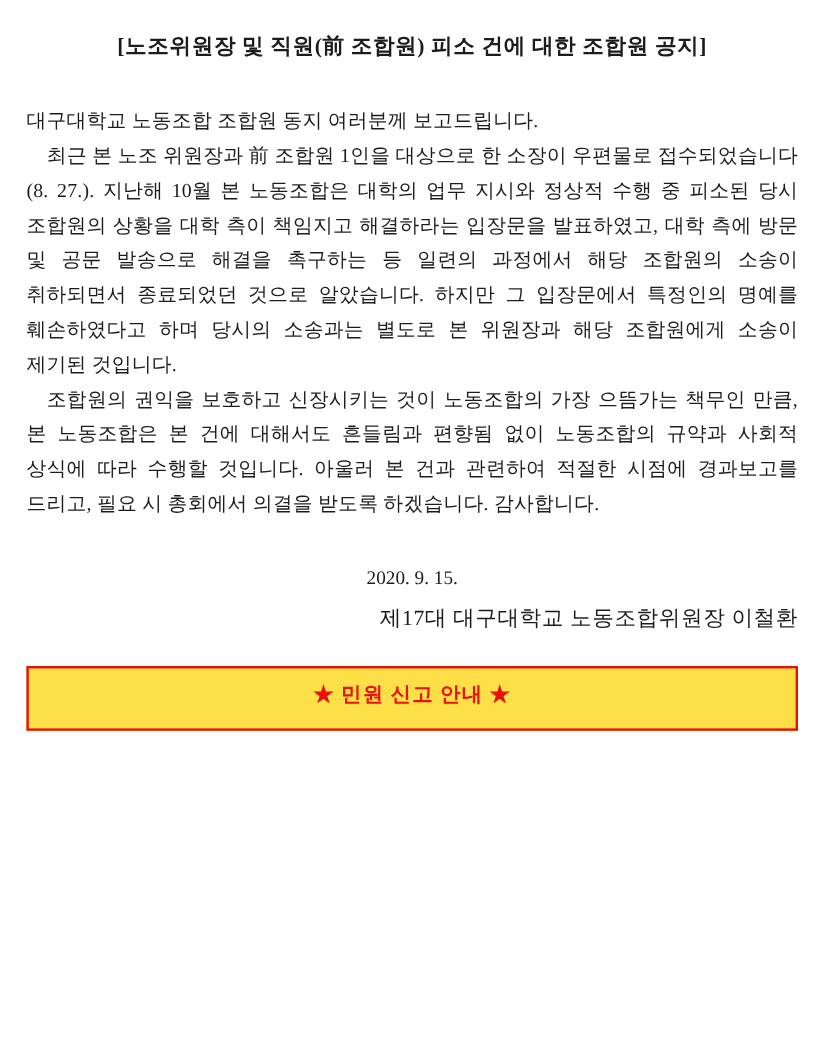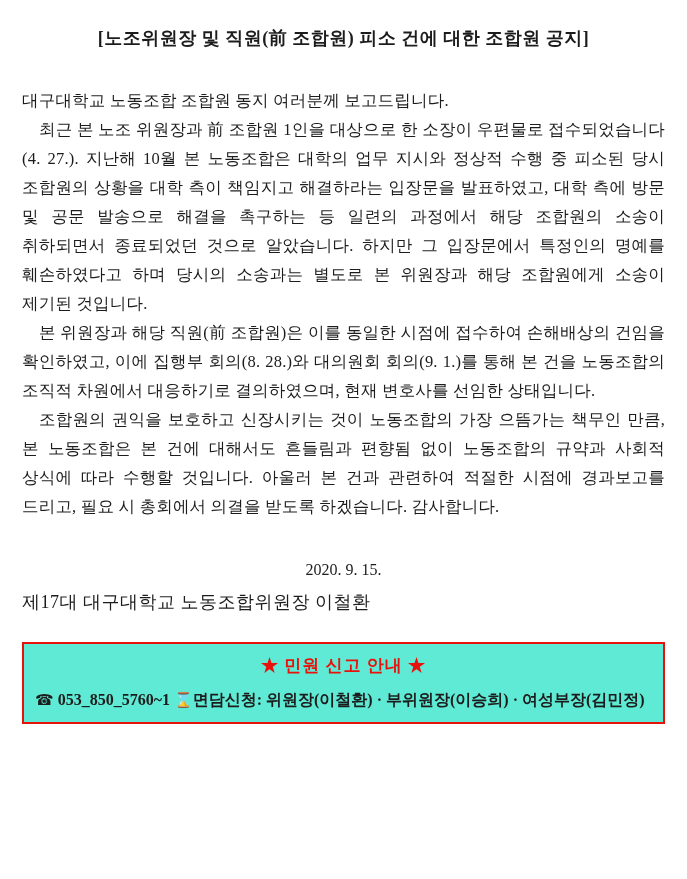--- a/index.html
+++ b/index.html
@@ -36,30 +36,30 @@
     word-break: keep-all;
     letter-spacing: 0.2px;
   }
   .para.indent { text-indent: 17px; }
   .doc-date {
     text-align: center;
     font-size: 16px;
     margin-top: 40px;
   }
   .doc-signature {
-    text-align: left;
+    text-align: right;
     font-size: 18px;
     margin-top: 11px;
     letter-spacing: 0.5px;
   }
   .notice-box {
     margin-top: 28px;
     border: 2px solid var(--red);
     padding: 7px 11px 8px 11px;
-    background: #5eead4;
+    background: #fde047;
   }
   .notice-title {
     color: var(--red);
     font-weight: bold;
     font-size: 17px;
     text-align: center;
     margin: 3px 0 9px 0;
     letter-spacing: 1px;
   }
   .notice-body {
@@ -79,32 +79,25 @@
 </style>
 </head>
 <body>
 
 <div class="page">
 
   <h1 class="doc-title">[노조위원장 및 직원(前 조합원) 피소 건에 대한 조합원 공지]</h1>
 
   <div class="doc-body">
     <p class="para">대구대학교 노동조합 조합원 동지 여러분께 보고드립니다.</p>
-    <p class="para indent">최근 본 노조 위원장과 前 조합원 1인을 대상으로 한 소장이 우편물로 접수되었습니다(4. 27.). 지난해 10월 본 노동조합은 대학의 업무 지시와 정상적 수행 중 피소된 당시 조합원의 상황을 대학 측이 책임지고 해결하라는 입장문을 발표하였고, 대학 측에 방문 및 공문 발송으로 해결을 촉구하는 등 일련의 과정에서 해당 조합원의 소송이 취하되면서 종료되었던 것으로 알았습니다. 하지만 그 입장문에서 특정인의 명예를 훼손하였다고 하며 당시의 소송과는 별도로 본 위원장과 해당 조합원에게 소송이 제기된 것입니다.</p>
-    <p class="para indent">본 위원장과 해당 직원(前 조합원)은 이를 동일한 시점에 접수하여 손해배상의 건임을 확인하였고, 이에 집행부 회의(8. 28.)와 대의원회 회의(9. 1.)를 통해 본 건을 노동조합의 조직적 차원에서 대응하기로 결의하였으며, 현재 변호사를 선임한 상태입니다.</p>
+    <p class="para indent">최근 본 노조 위원장과 前 조합원 1인을 대상으로 한 소장이 우편물로 접수되었습니다(8. 27.). 지난해 10월 본 노동조합은 대학의 업무 지시와 정상적 수행 중 피소된 당시 조합원의 상황을 대학 측이 책임지고 해결하라는 입장문을 발표하였고, 대학 측에 방문 및 공문 발송으로 해결을 촉구하는 등 일련의 과정에서 해당 조합원의 소송이 취하되면서 종료되었던 것으로 알았습니다. 하지만 그 입장문에서 특정인의 명예를 훼손하였다고 하며 당시의 소송과는 별도로 본 위원장과 해당 조합원에게 소송이 제기된 것입니다.</p>
     <p class="para indent">조합원의 권익을 보호하고 신장시키는 것이 노동조합의 가장 으뜸가는 책무인 만큼, 본 노동조합은 본 건에 대해서도 흔들림과 편향됨 없이 노동조합의 규약과 사회적 상식에 따라 수행할 것입니다. 아울러 본 건과 관련하여 적절한 시점에 경과보고를 드리고, 필요 시 총회에서 의결을 받도록 하겠습니다. 감사합니다.</p>
   </div>
 
   <p class="doc-date">2020. 9. 15.</p>
 
   <p class="doc-signature">제17대 대구대학교 노동조합위원장 이철환</p>
 
   <div class="notice-box">
     <p class="notice-title">★ 민원 신고 안내 ★</p>
-    <p class="notice-contact">
-      <span class="glyph">☎</span>
-      <span>053_850_5760~1</span>
-      <span class="glyph">⌛</span><span>면담신청:</span>
-      <span>위원장(이철환) · 부위원장(이승희) · 여성부장(김민정)</span>
-    </p>
   </div>
 
 </div>
 
 </body></html>

